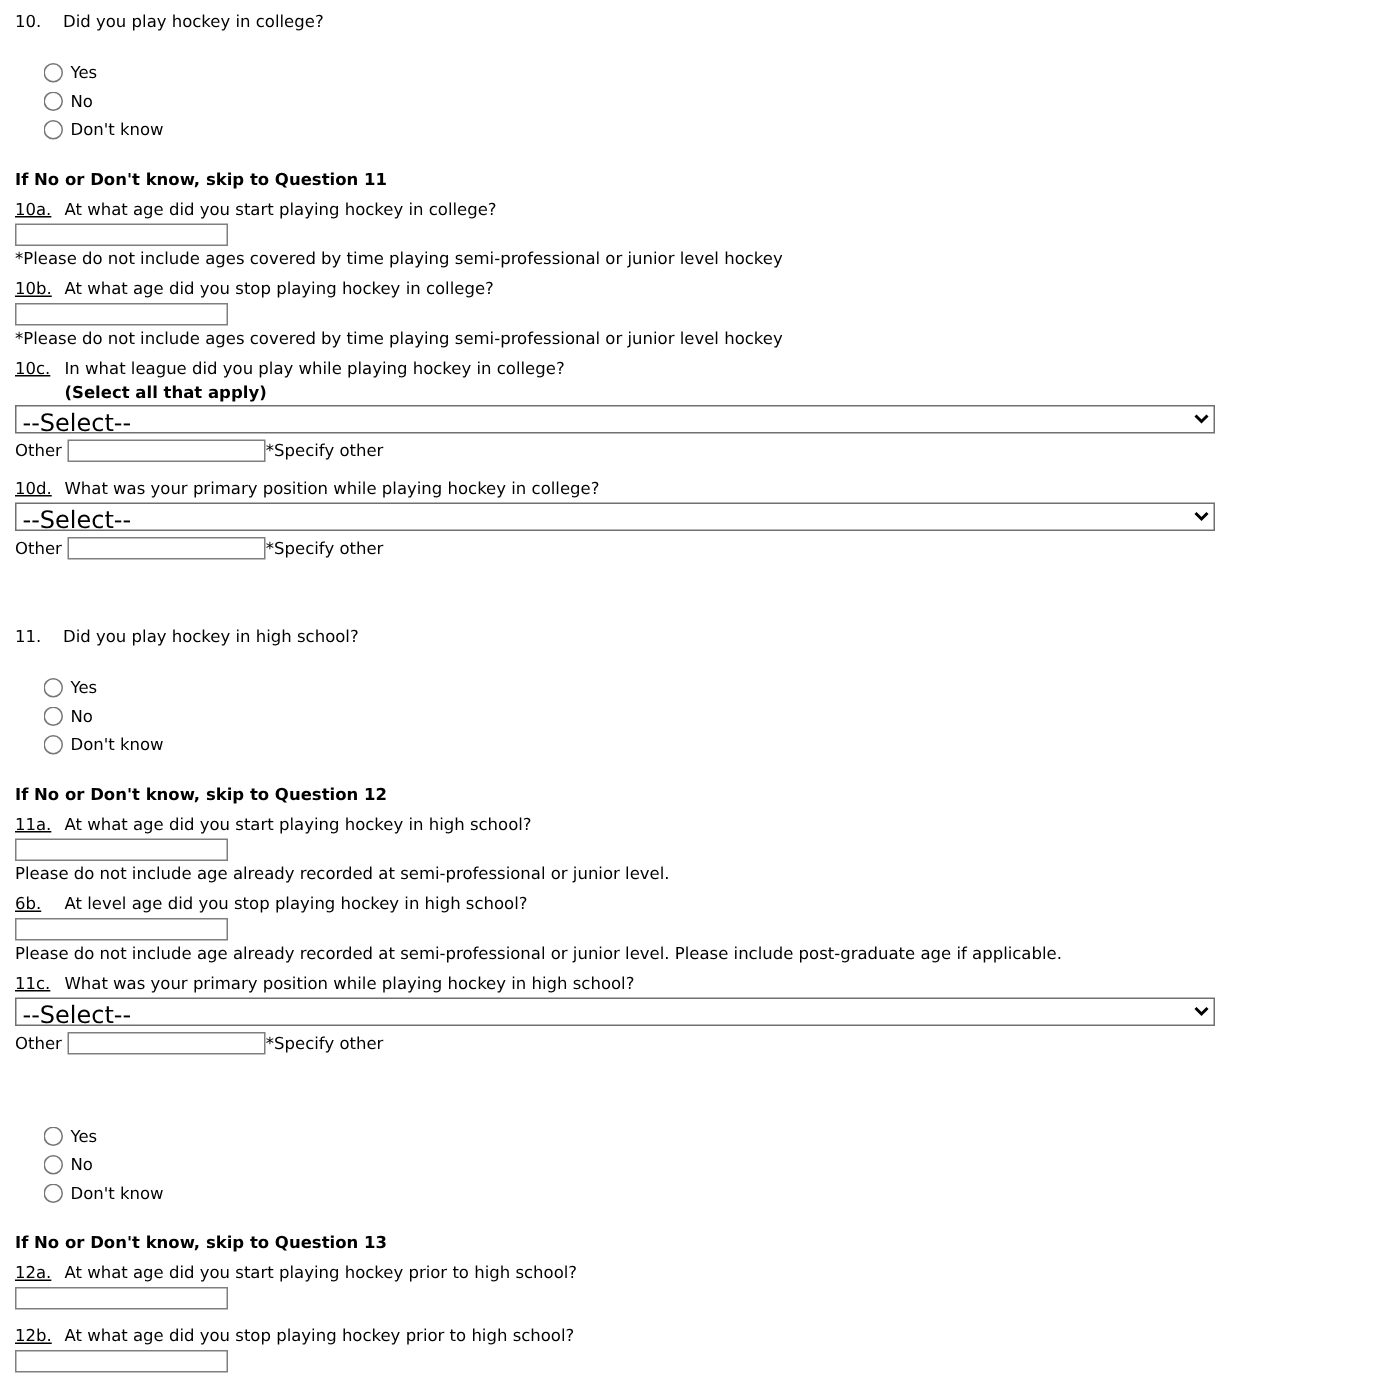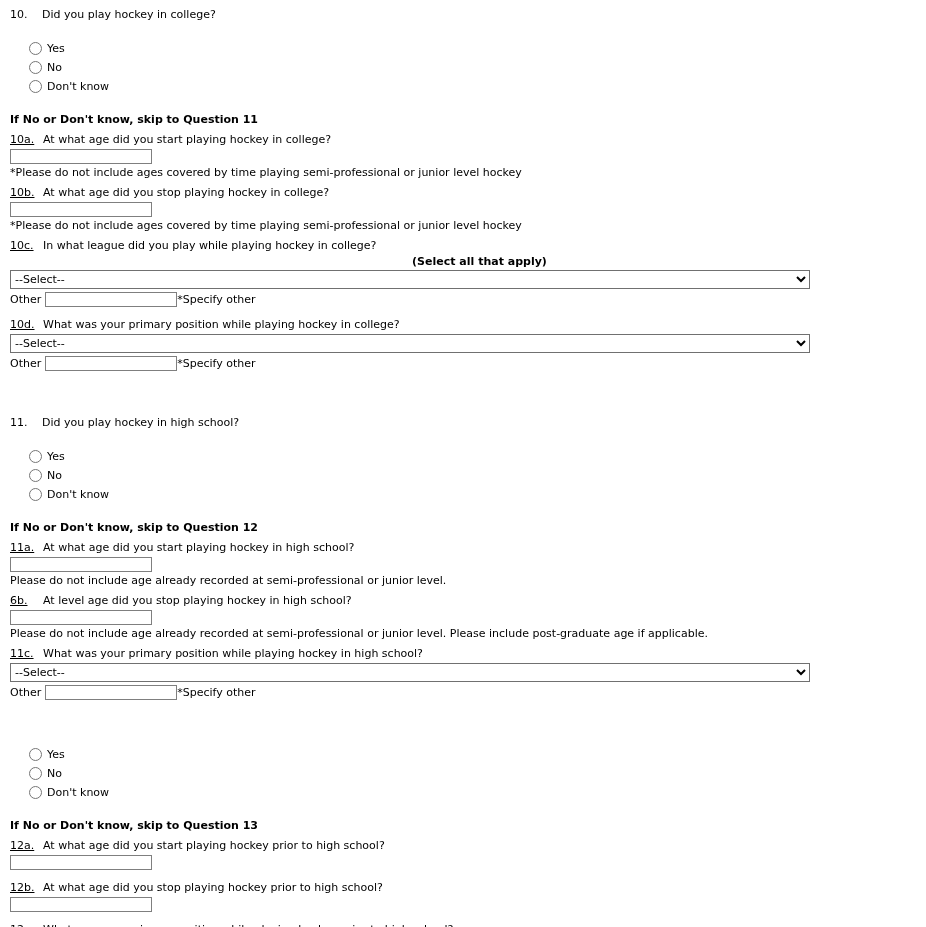--- a/index.html
+++ b/index.html
@@ -18,34 +18,34 @@
   .q-block { }
   .q-block + .q-block { margin-top: 44px; }
   .q-title { margin: 0 0 17px 0; line-height: 14px; }
   .q-num { display: inline-block; width: 32px; }
   .radio-group { margin: 0 0 17px 19px; }
   .radio-row { display: flex; align-items: center; height: 19px; cursor: default; }
   .radio-row input { margin: 0 5px 0 0; width: 13px; height: 13px; }
   .skip-note { font-weight: bold; margin: 0 0 6px 0; line-height: 14px; }
   .sub-line { margin: 0 0 2px 0; line-height: 14px; }
   .sub-num { display: inline-block; min-width: 33px; text-decoration: underline; }
-  .sub-bold { font-weight: bold; margin: 0 0 0 33px; line-height: 14px; text-align: center; }
+  .sub-bold { font-weight: bold; margin: 0 0 0 33px; line-height: 14px; }
   .input-row { margin: 1px 0 2px 0; }
   .input-row.spaced { margin-bottom: 11px; }
   .age-input {
     width: 142px; height: 15px;
     border: 1px solid #7f7f7f;
     font-family: inherit; font-size: 11px;
     padding: 0 2px;
   }
   .note { margin: 2px 0 6px 0; line-height: 14px; }
   .select-row { margin: 1px 0 1px 0; }
   .full-select {
     width: 800px; height: 19px;
-    font-family: inherit; font-size: 11px;
+    font-family: inherit; font-size: 16px;
     border: 1px solid #707070;
     background: #ffffff;
   }
   .other-row { display: flex; align-items: center; margin: 1px 0 0 0; height: 18px; }
   .other-row.gap-after { margin-bottom: 10px; }
   .other-input {
     width: 132px; height: 15px;
     border: 1px solid #7f7f7f;
     margin: 0 0 0 4px;
     font-family: inherit; font-size: 11px;

